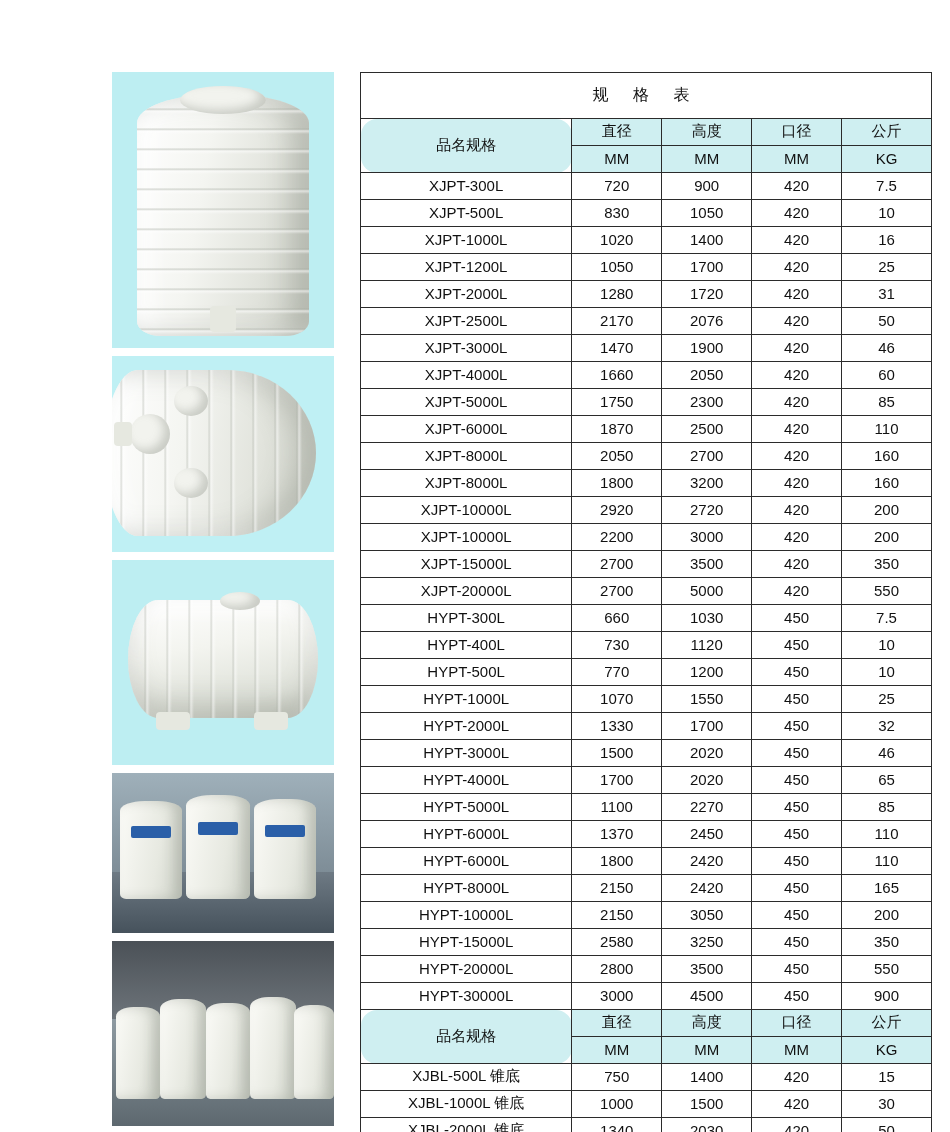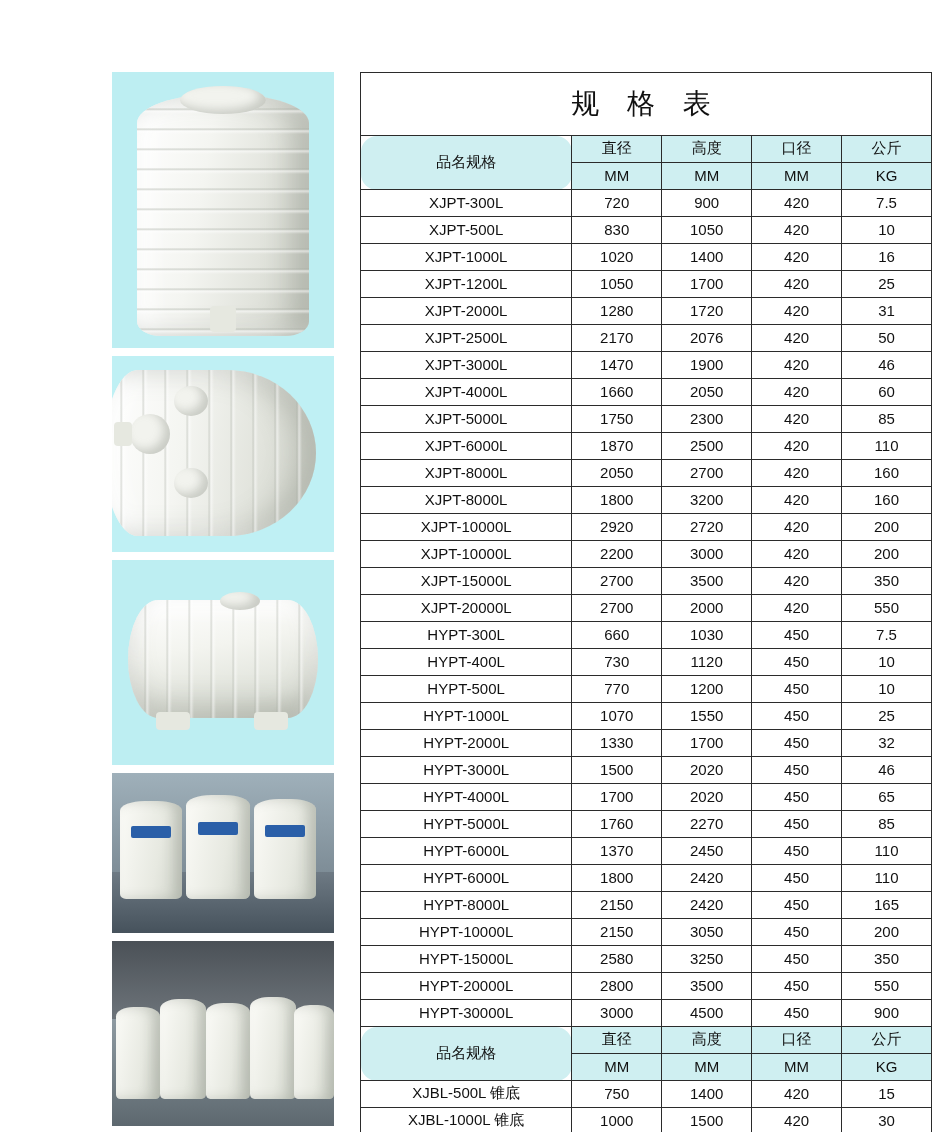--- a/index.html
+++ b/index.html
@@ -134,21 +134,21 @@
   }
   table.spec td, table.spec th {
     border: 1px solid #2b2b2b;
     text-align: center;
     padding: 2px 0 3px;
     height: 21px;
     font-weight: normal;
     background: #ffffff;
   }
   .title-cell {
-    font-size: 28px;
+    font-size: 16px;
     letter-spacing: 10px;
     font-weight: bold;
     padding: 12px 0 12px !important;
     height: auto !important;
   }
   .hdr {
     background: #cfeff1 !important;
     font-weight: bold;
   }
   .hdr-name {
@@ -340,21 +340,21 @@
           <tr>
             <td>XJPT-15000L</td>
             <td>2700</td>
             <td>3500</td>
             <td>420</td>
             <td>350</td>
           </tr>
           <tr>
             <td>XJPT-20000L</td>
             <td>2700</td>
-            <td>2000</td>
+            <td>5000</td>
             <td>420</td>
             <td>550</td>
           </tr>
           <tr>
             <td>HYPT-300L</td>
             <td>660</td>
             <td>1030</td>
             <td>450</td>
             <td>7.5</td>
           </tr>
@@ -395,21 +395,21 @@
           </tr>
           <tr>
             <td>HYPT-4000L</td>
             <td>1700</td>
             <td>2020</td>
             <td>450</td>
             <td>65</td>
           </tr>
           <tr>
             <td>HYPT-5000L</td>
-            <td>1760</td>
+            <td>1100</td>
             <td>2270</td>
             <td>450</td>
             <td>85</td>
           </tr>
           <tr>
             <td>HYPT-6000L</td>
             <td>1370</td>
             <td>2450</td>
             <td>450</td>
             <td>110</td>

